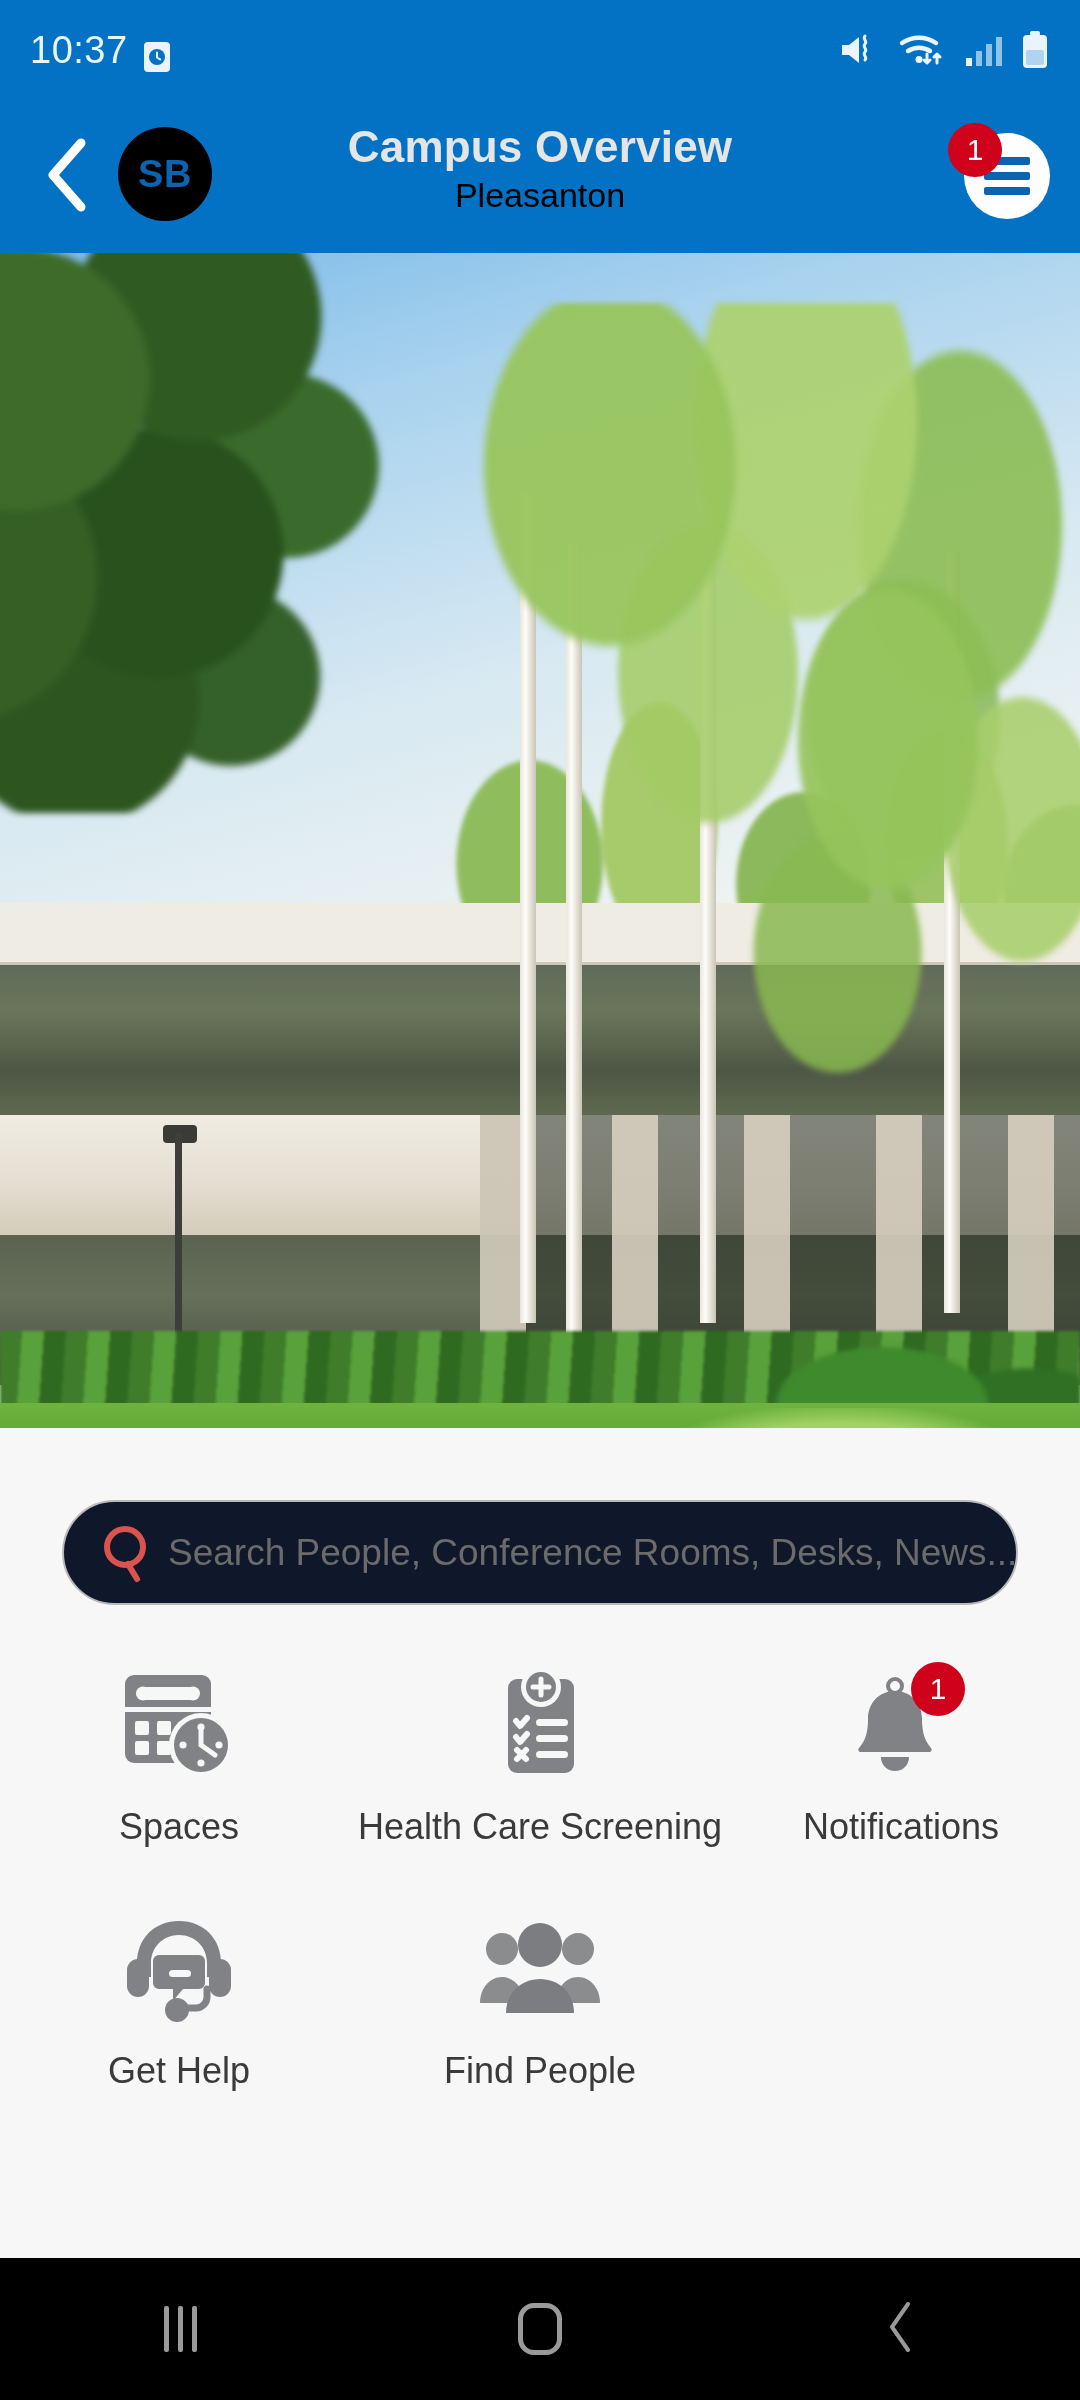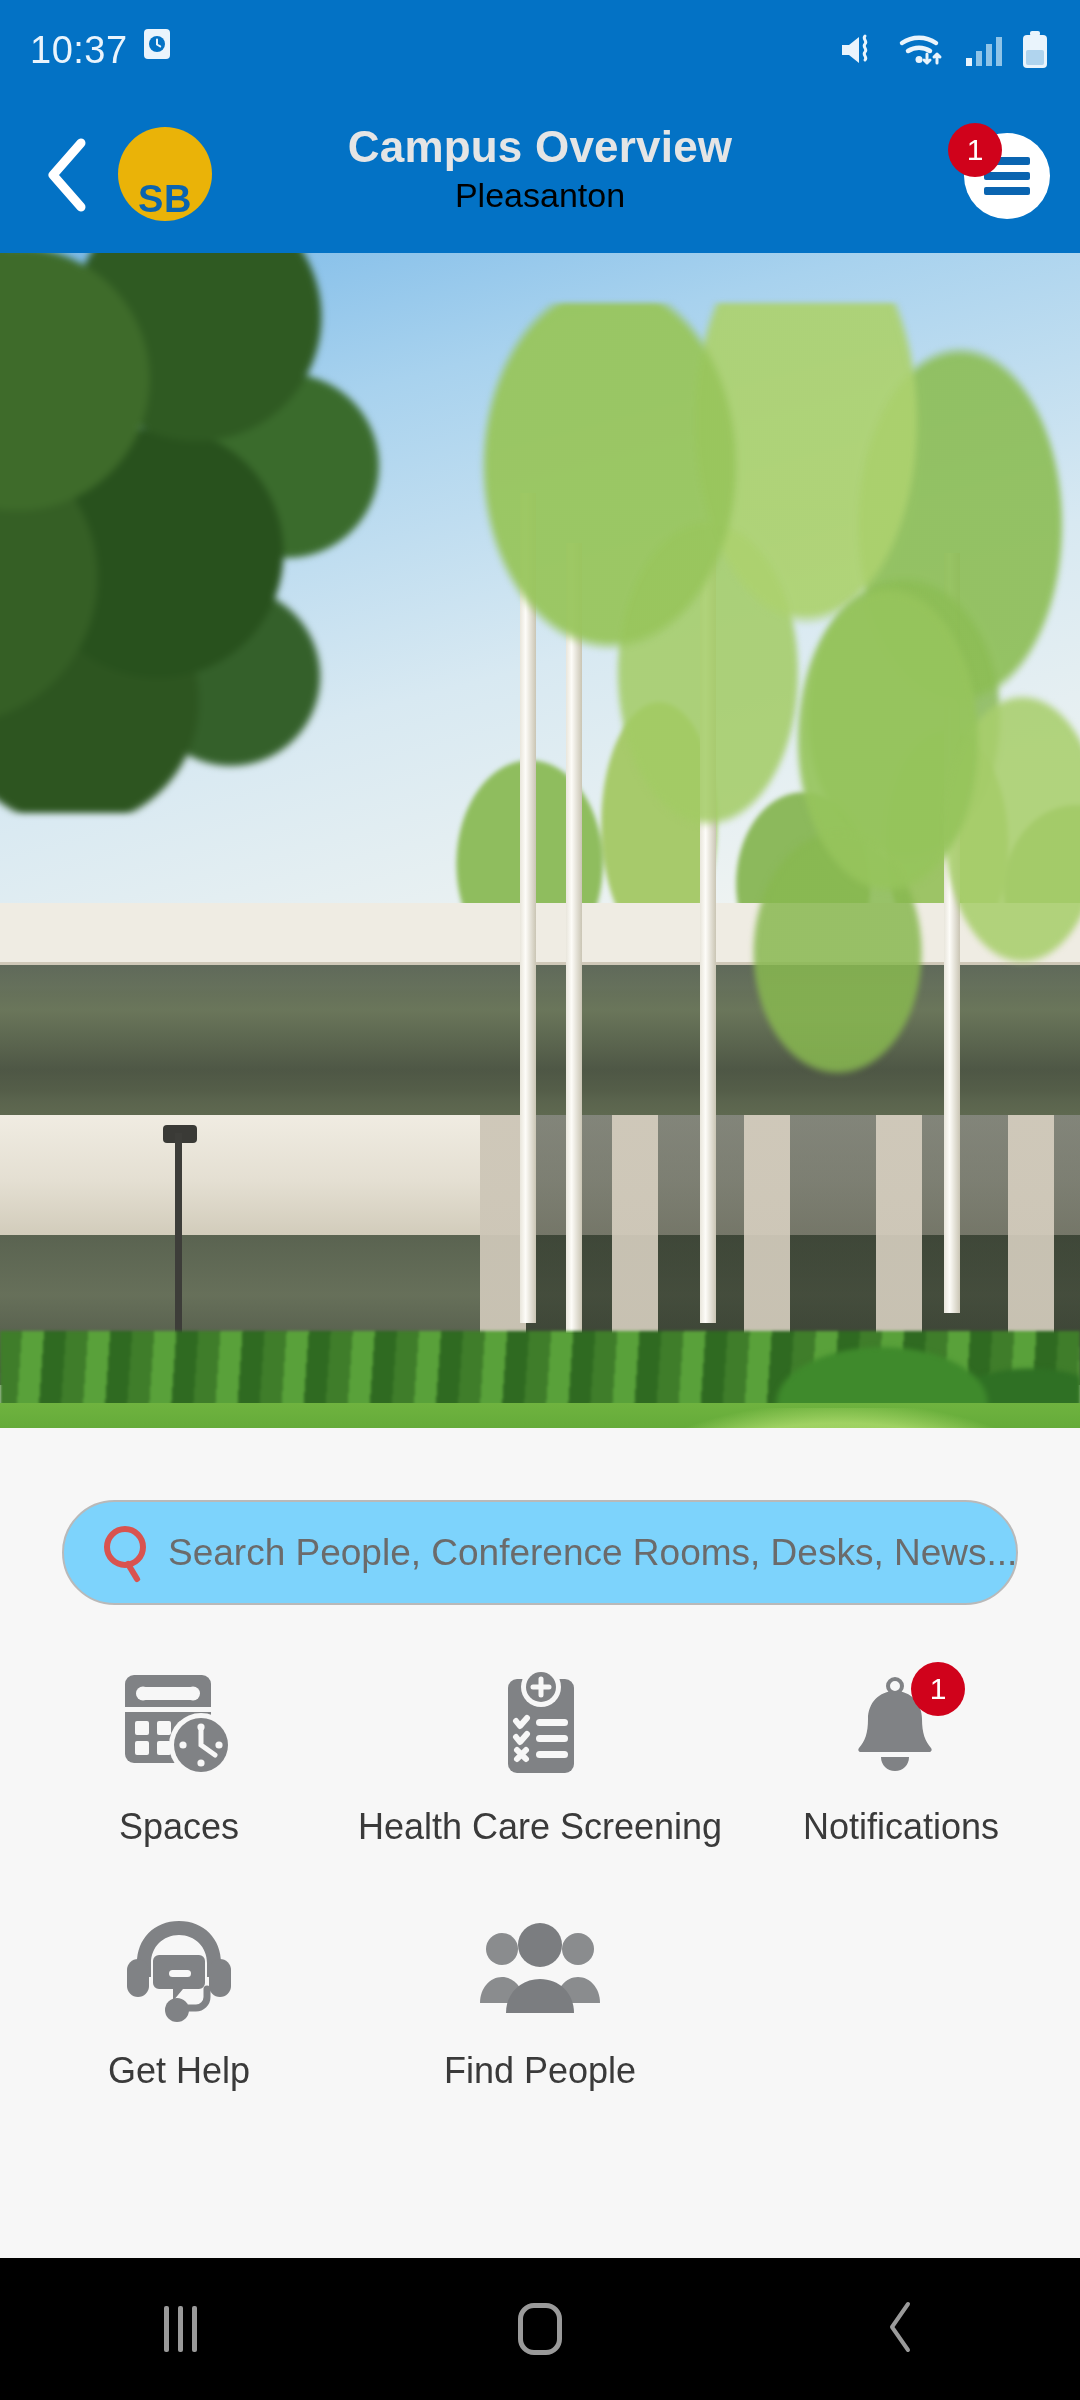--- a/index.html
+++ b/index.html
@@ -10,41 +10,41 @@
     overflow:hidden;
   }
   #screen { position:relative; width:1080px; height:2400px; overflow:hidden; }
 
   
   .statusbar{
     position:absolute; top:0; left:0; width:1080px; height:100px;
     background:#0372C5; display:flex; align-items:center;
     padding:0 30px; z-index:20;
   }
-  .sb-left{ display:flex; align-items:flex-start; gap:16px; }
+  .sb-left{ display:flex; align-items:flex-end; gap:16px; }
   .sb-time{ color:#eaf4fc; font-size:38px; letter-spacing:.5px; }
   .sb-alarm{ width:26px; height:30px; background:#eaf4fc; border-radius:4px;
              display:flex; align-items:center; justify-content:center; }
   .sb-alarm svg{ display:block; }
   .sb-right{ margin-left:auto; display:flex; align-items:center; gap:16px; }
   .sb-right svg{ display:block; }
 
   
   .appbar{
     position:absolute; top:100px; left:0; width:1080px; height:153px;
     background:#0372C5; z-index:19;
   }
   .back-btn{
     position:absolute; left:22px; top:24px; width:90px; height:105px;
     display:flex; align-items:center; justify-content:center; cursor:pointer;
   }
   .avatar{
     position:absolute; left:118px; top:27px; width:94px; height:94px;
-    border-radius:50%; background:#eab308;
-    display:flex; align-items:flex-end; justify-content:center;
+    border-radius:50%; background:#000000;
+    display:flex; align-items:center; justify-content:center;
     cursor:pointer;
   }
   .avatar-initials{ color:#0a64b0; font-size:38px; font-weight:bold; letter-spacing:.5px; }
   .titles{
     position:absolute; left:0; right:0; top:22px;
     display:flex; flex-direction:column; align-items:center; gap:4px;
     pointer-events:none;
   }
   .title-main{ color:#e5e5e5; font-size:44px; font-weight:bold; letter-spacing:.2px; }
   .title-sub{ color:#000000; font-size:34px; }
@@ -179,21 +179,21 @@
   }
   
   .content{
     position:absolute; top:1428px; left:0; width:1080px; height:830px;
     background:#f7f7f7;
   }
 
   
   .search{
     position:absolute; left:62px; top:1500px; width:956px; height:105px;
-    background:#7dd3fc; border:2px solid #b9b9b9; border-radius:53px;
+    background:#0f172a; border:2px solid #b9b9b9; border-radius:53px;
     display:flex; align-items:center; padding:0 34px; cursor:text;
   }
   .search-icon{ width:62px; flex:0 0 62px; display:flex; align-items:center; justify-content:center; }
   .search-placeholder{ color:#6b6b6b; font-size:37px; margin-left:8px; white-space:nowrap; }
 
   
   .grid{
     position:absolute; left:0; top:1666px; width:1080px;
     display:grid; grid-template-columns:repeat(3,1fr); row-gap:62px;
   }

